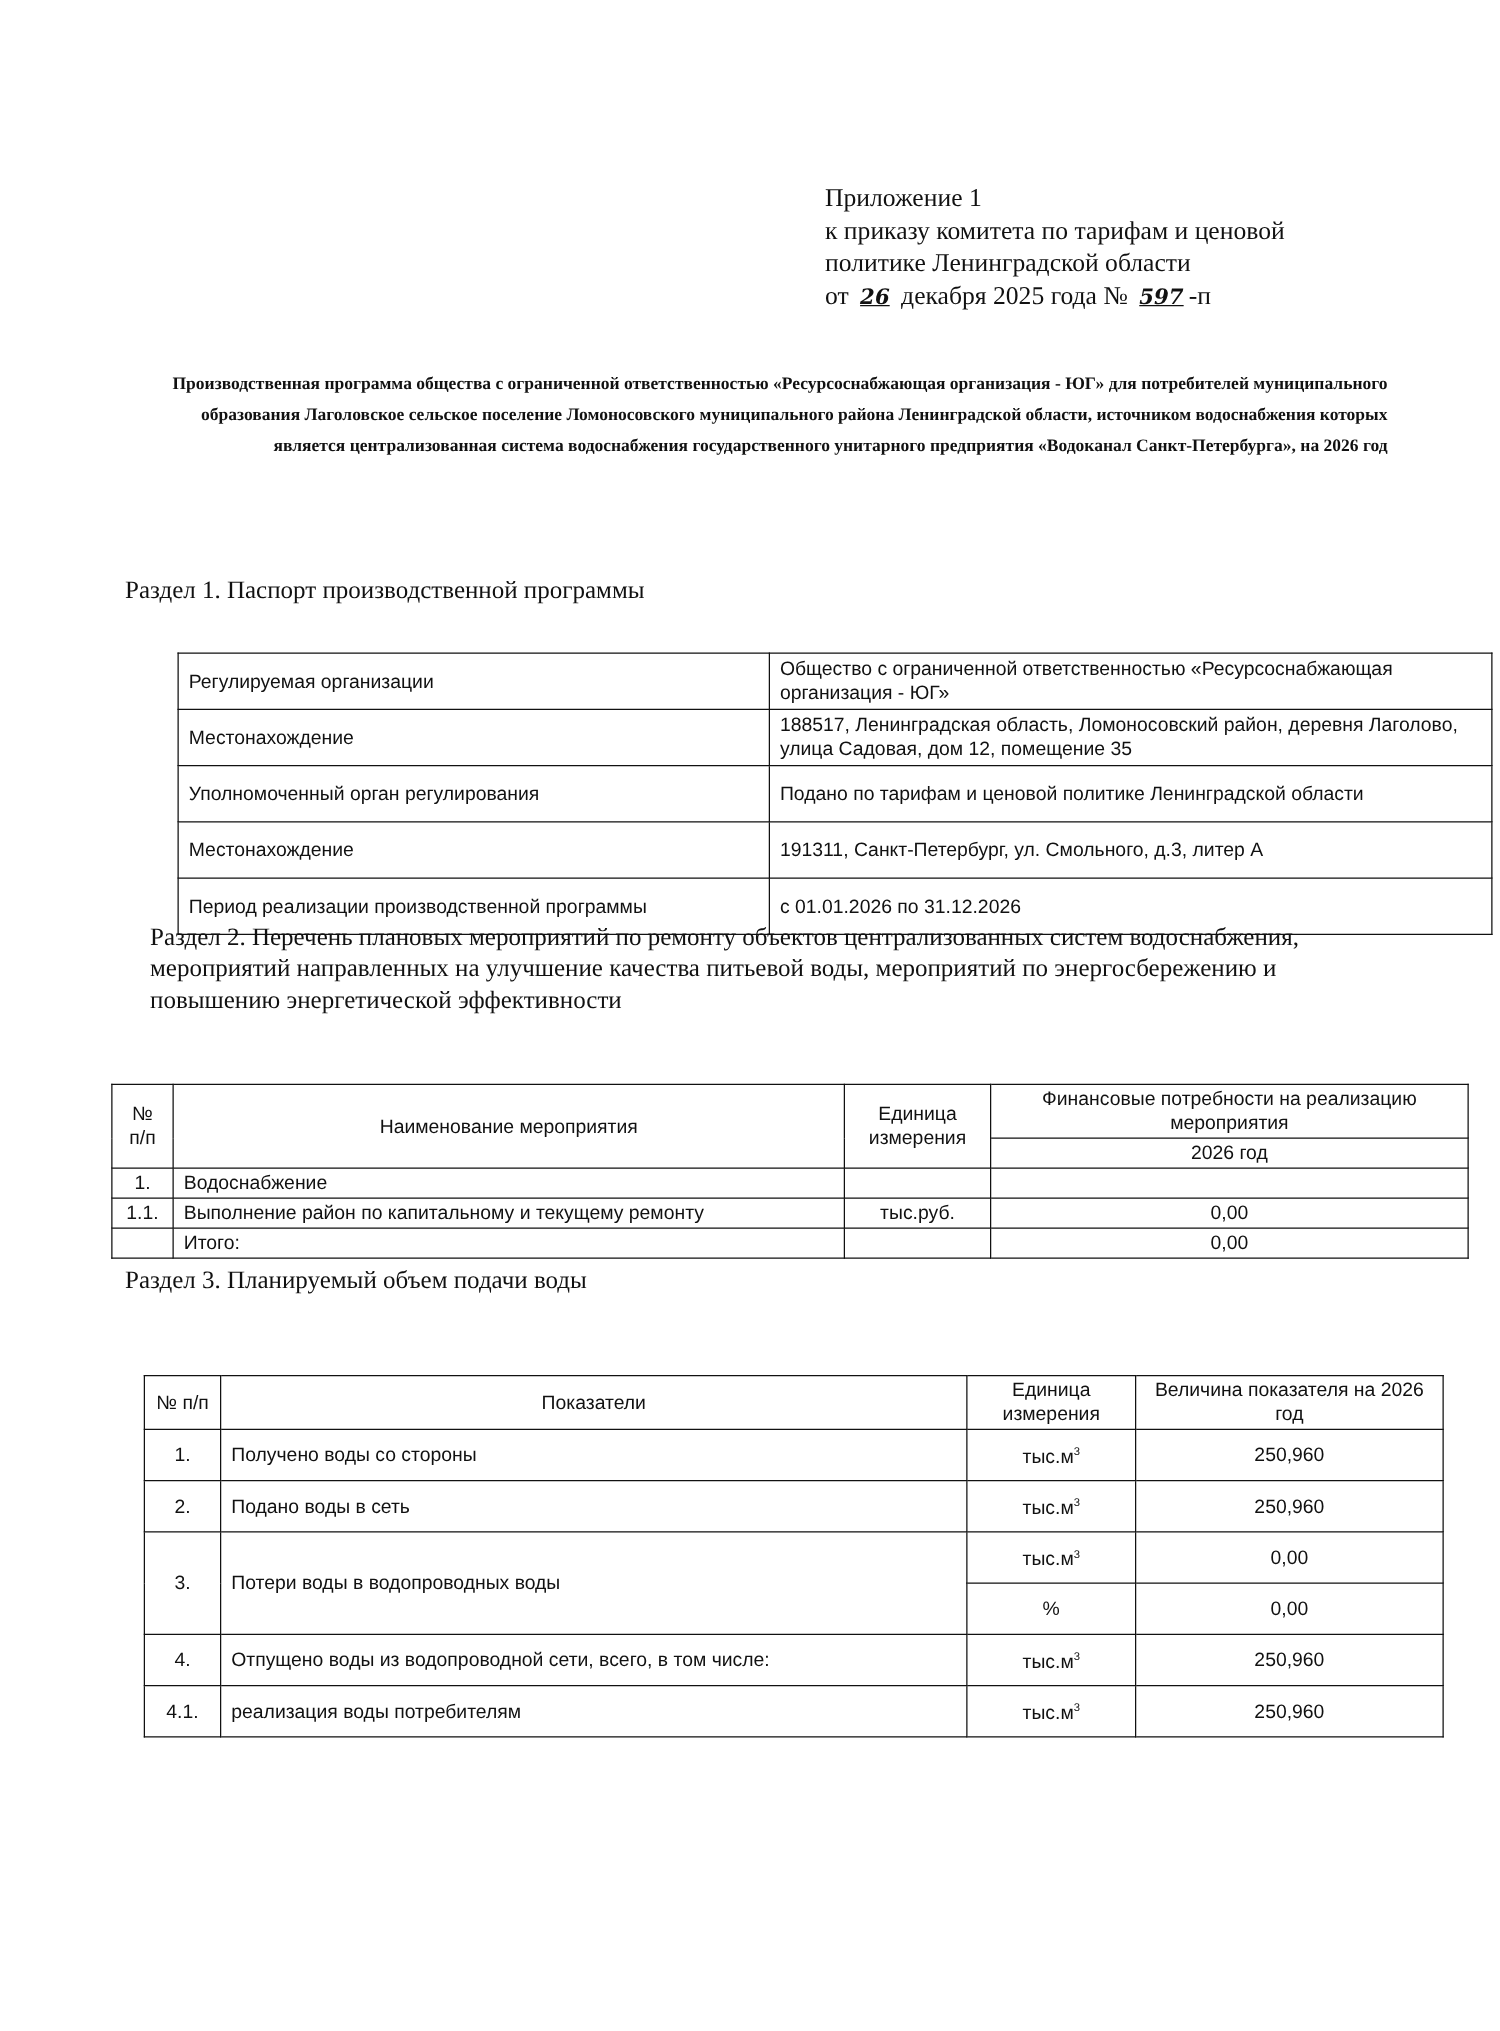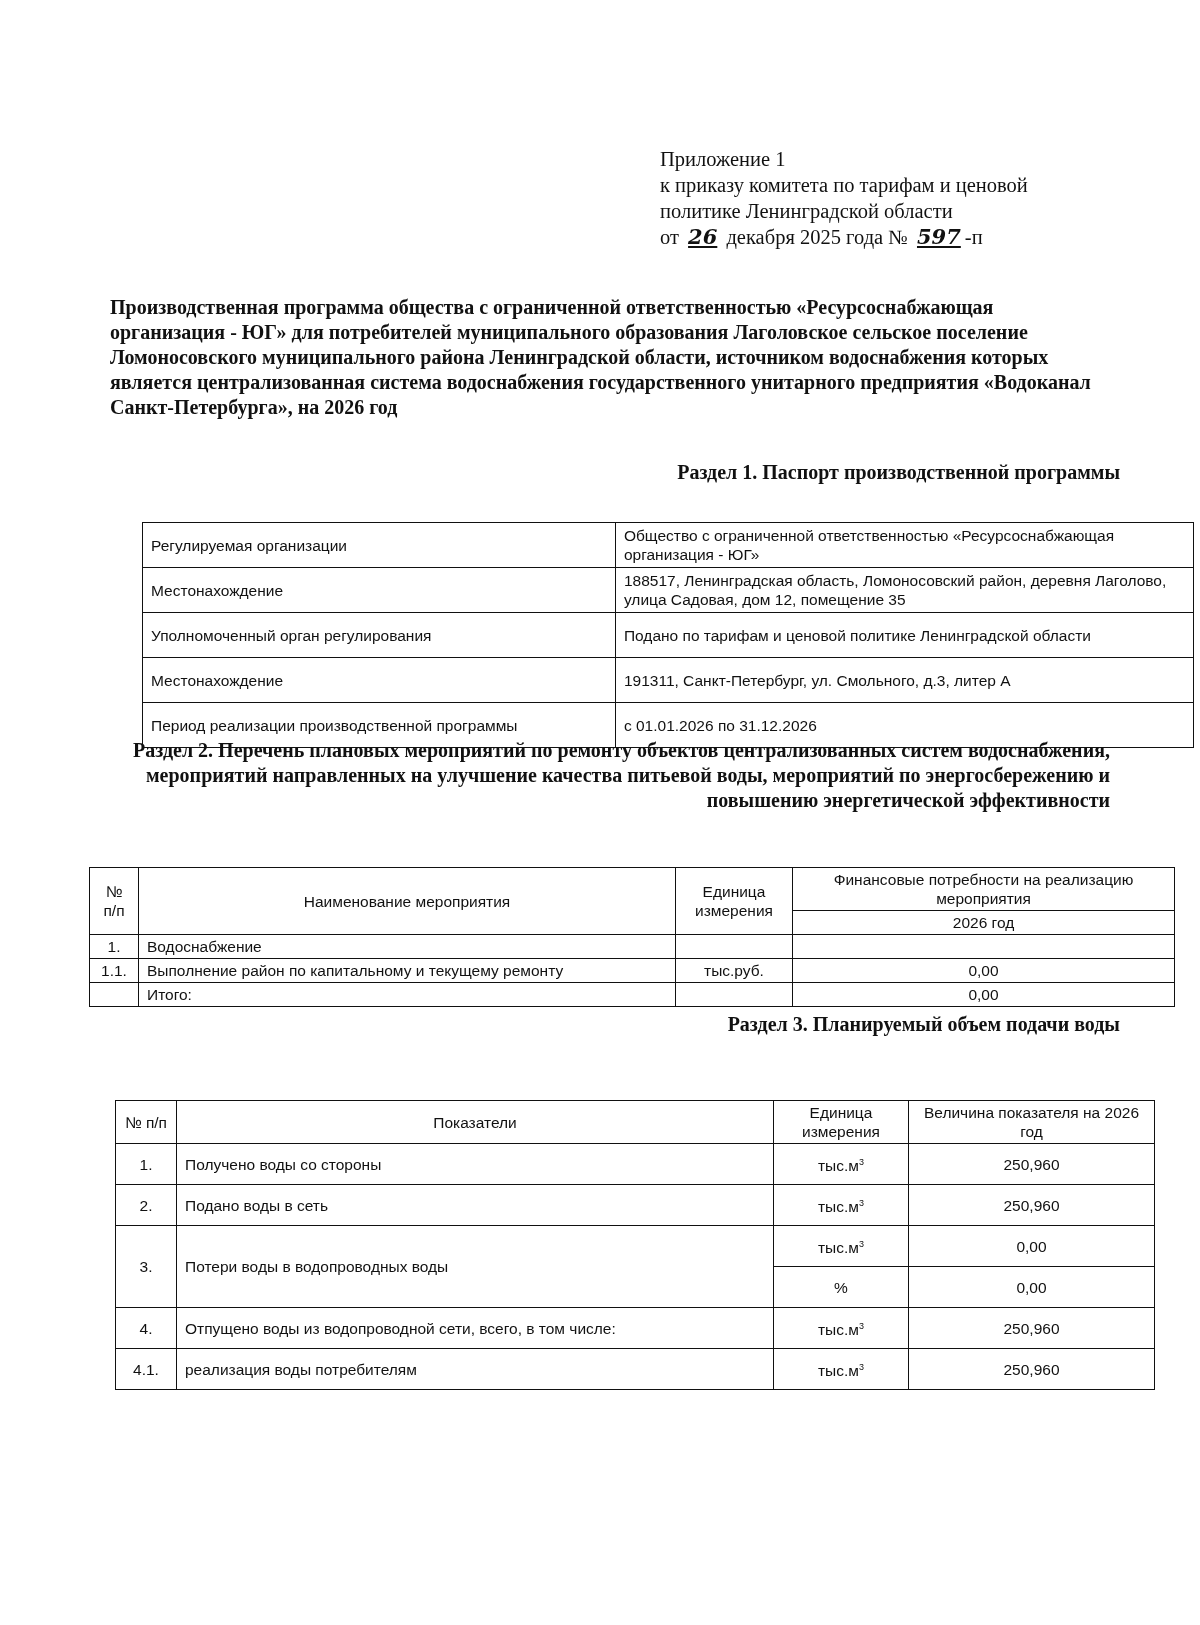--- a/index.html
+++ b/index.html
@@ -1,22 +1,22 @@
 <!DOCTYPE html>
 <html><head>
 <meta charset="utf-8">
 <style>
   html, body { margin: 0; padding: 0; background: #ffffff; }
   body { width: 1200px; height: 1625px; position: relative; overflow: hidden;
          font-family: "Liberation Serif", serif; color: #111; }
   .abs { position: absolute; }
   .appendix { left: 660px; top: 146px; width: 450px; text-align: left; font-size: 20.5px; line-height: 26px; }
-  .hw { font-family: "DejaVu Serif", serif; font-style: italic; font-weight: bold; text-decoration: underline; font-size: 21px; padding: 0 4px; }
-  .title { left: 110px; top: 295px; width: 1000px; text-align: left; font-weight: bold; font-size: 20px; line-height: 25px; }
-  .sect { left: 100px; width: 1020px; text-align: right; font-weight: bold; font-size: 20px; line-height: 25px; }
+  .hw { font-family: "DejaVu Serif", serif; font-style: italic; font-weight: bold; text-decoration: underline; font-size: 17px; padding: 0 4px; }
+  .title { left: 110px; top: 295px; width: 1000px; text-align: right; font-weight: bold; font-size: 14px; line-height: 25px; }
+  .sect { left: 100px; width: 1020px; text-align: left; font-weight: normal; font-size: 20px; line-height: 25px; }
   table { border-collapse: collapse; position: absolute; font-family: "Liberation Sans", sans-serif; font-size: 15.5px; }
   td, th { border: 1.6px solid #111; font-weight: normal; padding: 2px 8px; line-height: 19px; }
   .t1 { left: 106px; top: 522px; width: 1052px; margin-left: 36px; }
   .t1 td { height: 40px; }
   .t2 { left: 89px; top: 867px; width: 1086px; }
   .t3 { left: 115px; top: 1100px; width: 1040px; }
   .c { text-align: center; }
   .t3 td { height: 36px; }
   sup { font-size: 9px; }
 </style>

